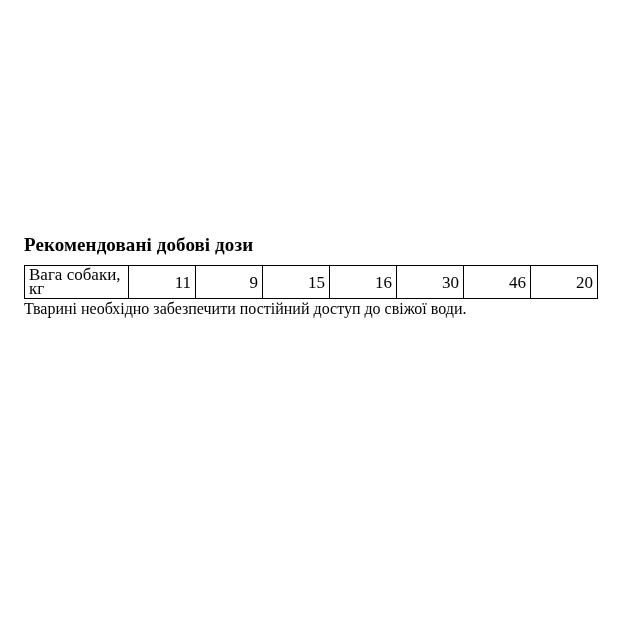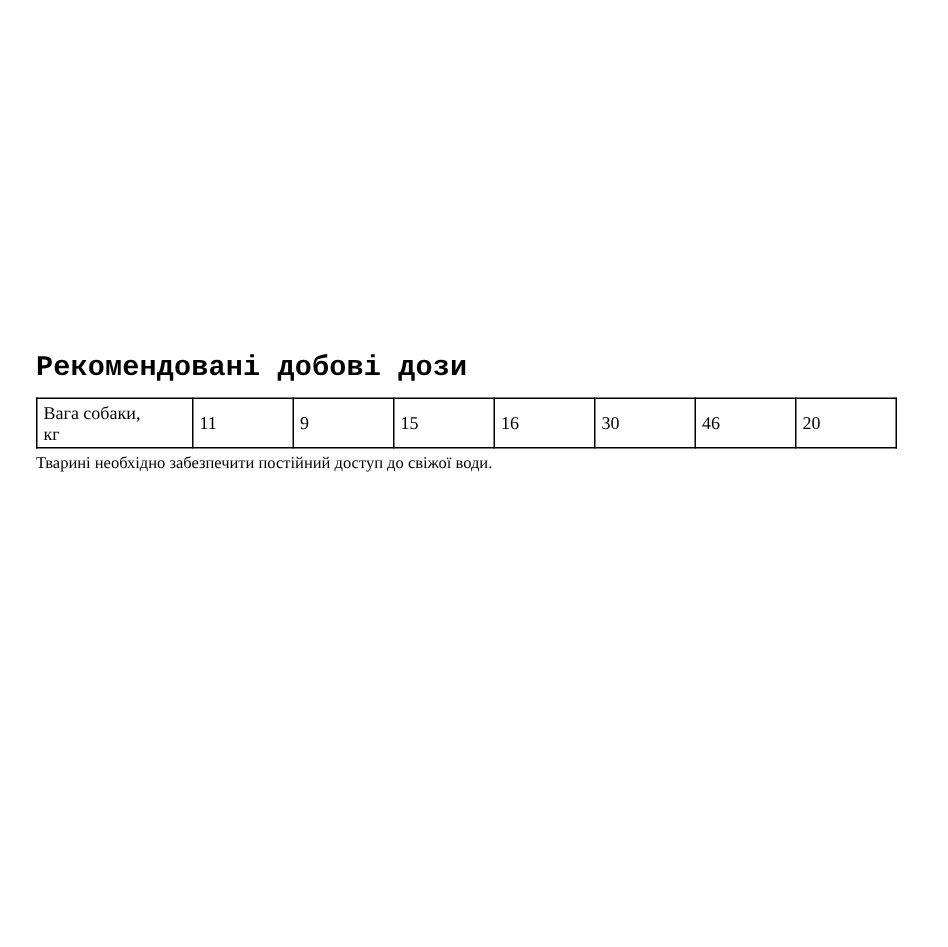--- a/index.html
+++ b/index.html
@@ -25,60 +25,60 @@
   }
 
   .doc-block {
     position: absolute;
     left: 24px;
     top: 234px;
     width: 586px;
   }
 
   .doc-title {
-    font-family: Liberation Mono, monospace;
+    font-family: Liberation Serif, serif;
     font-weight: bold;
     font-size: 19px;
     line-height: 22px;
     letter-spacing: 0.1px;
     margin: 0 0 9px 0;
     color: #000000;
   }
 
   table.dose-table {
     border-collapse: collapse;
     width: 574px;
     table-layout: fixed;
-    font-size: 12px;
+    font-size: 17px;
     line-height: 15px;
   }
 
   table.dose-table td {
     border: 1px solid #000000;
     padding: 2px 4px;
     vertical-align: middle;
-    text-align: left;
+    text-align: right;
     height: 32px;
     box-sizing: border-box;
   }
 
   table.dose-table td.row-head {
     text-align: left;
     width: 104px;
     padding-left: 4px;
     line-height: 14px;
   }
 
   .head-line2 {
     display: block;
   }
 
   .note {
     margin-top: 2px;
-    font-size: 11px;
+    font-size: 16px;
     line-height: 16px;
     color: #000000;
   }
 </style>
 </head>
 <body>
 
 <div class="page">
 
   <div class="doc-block">

